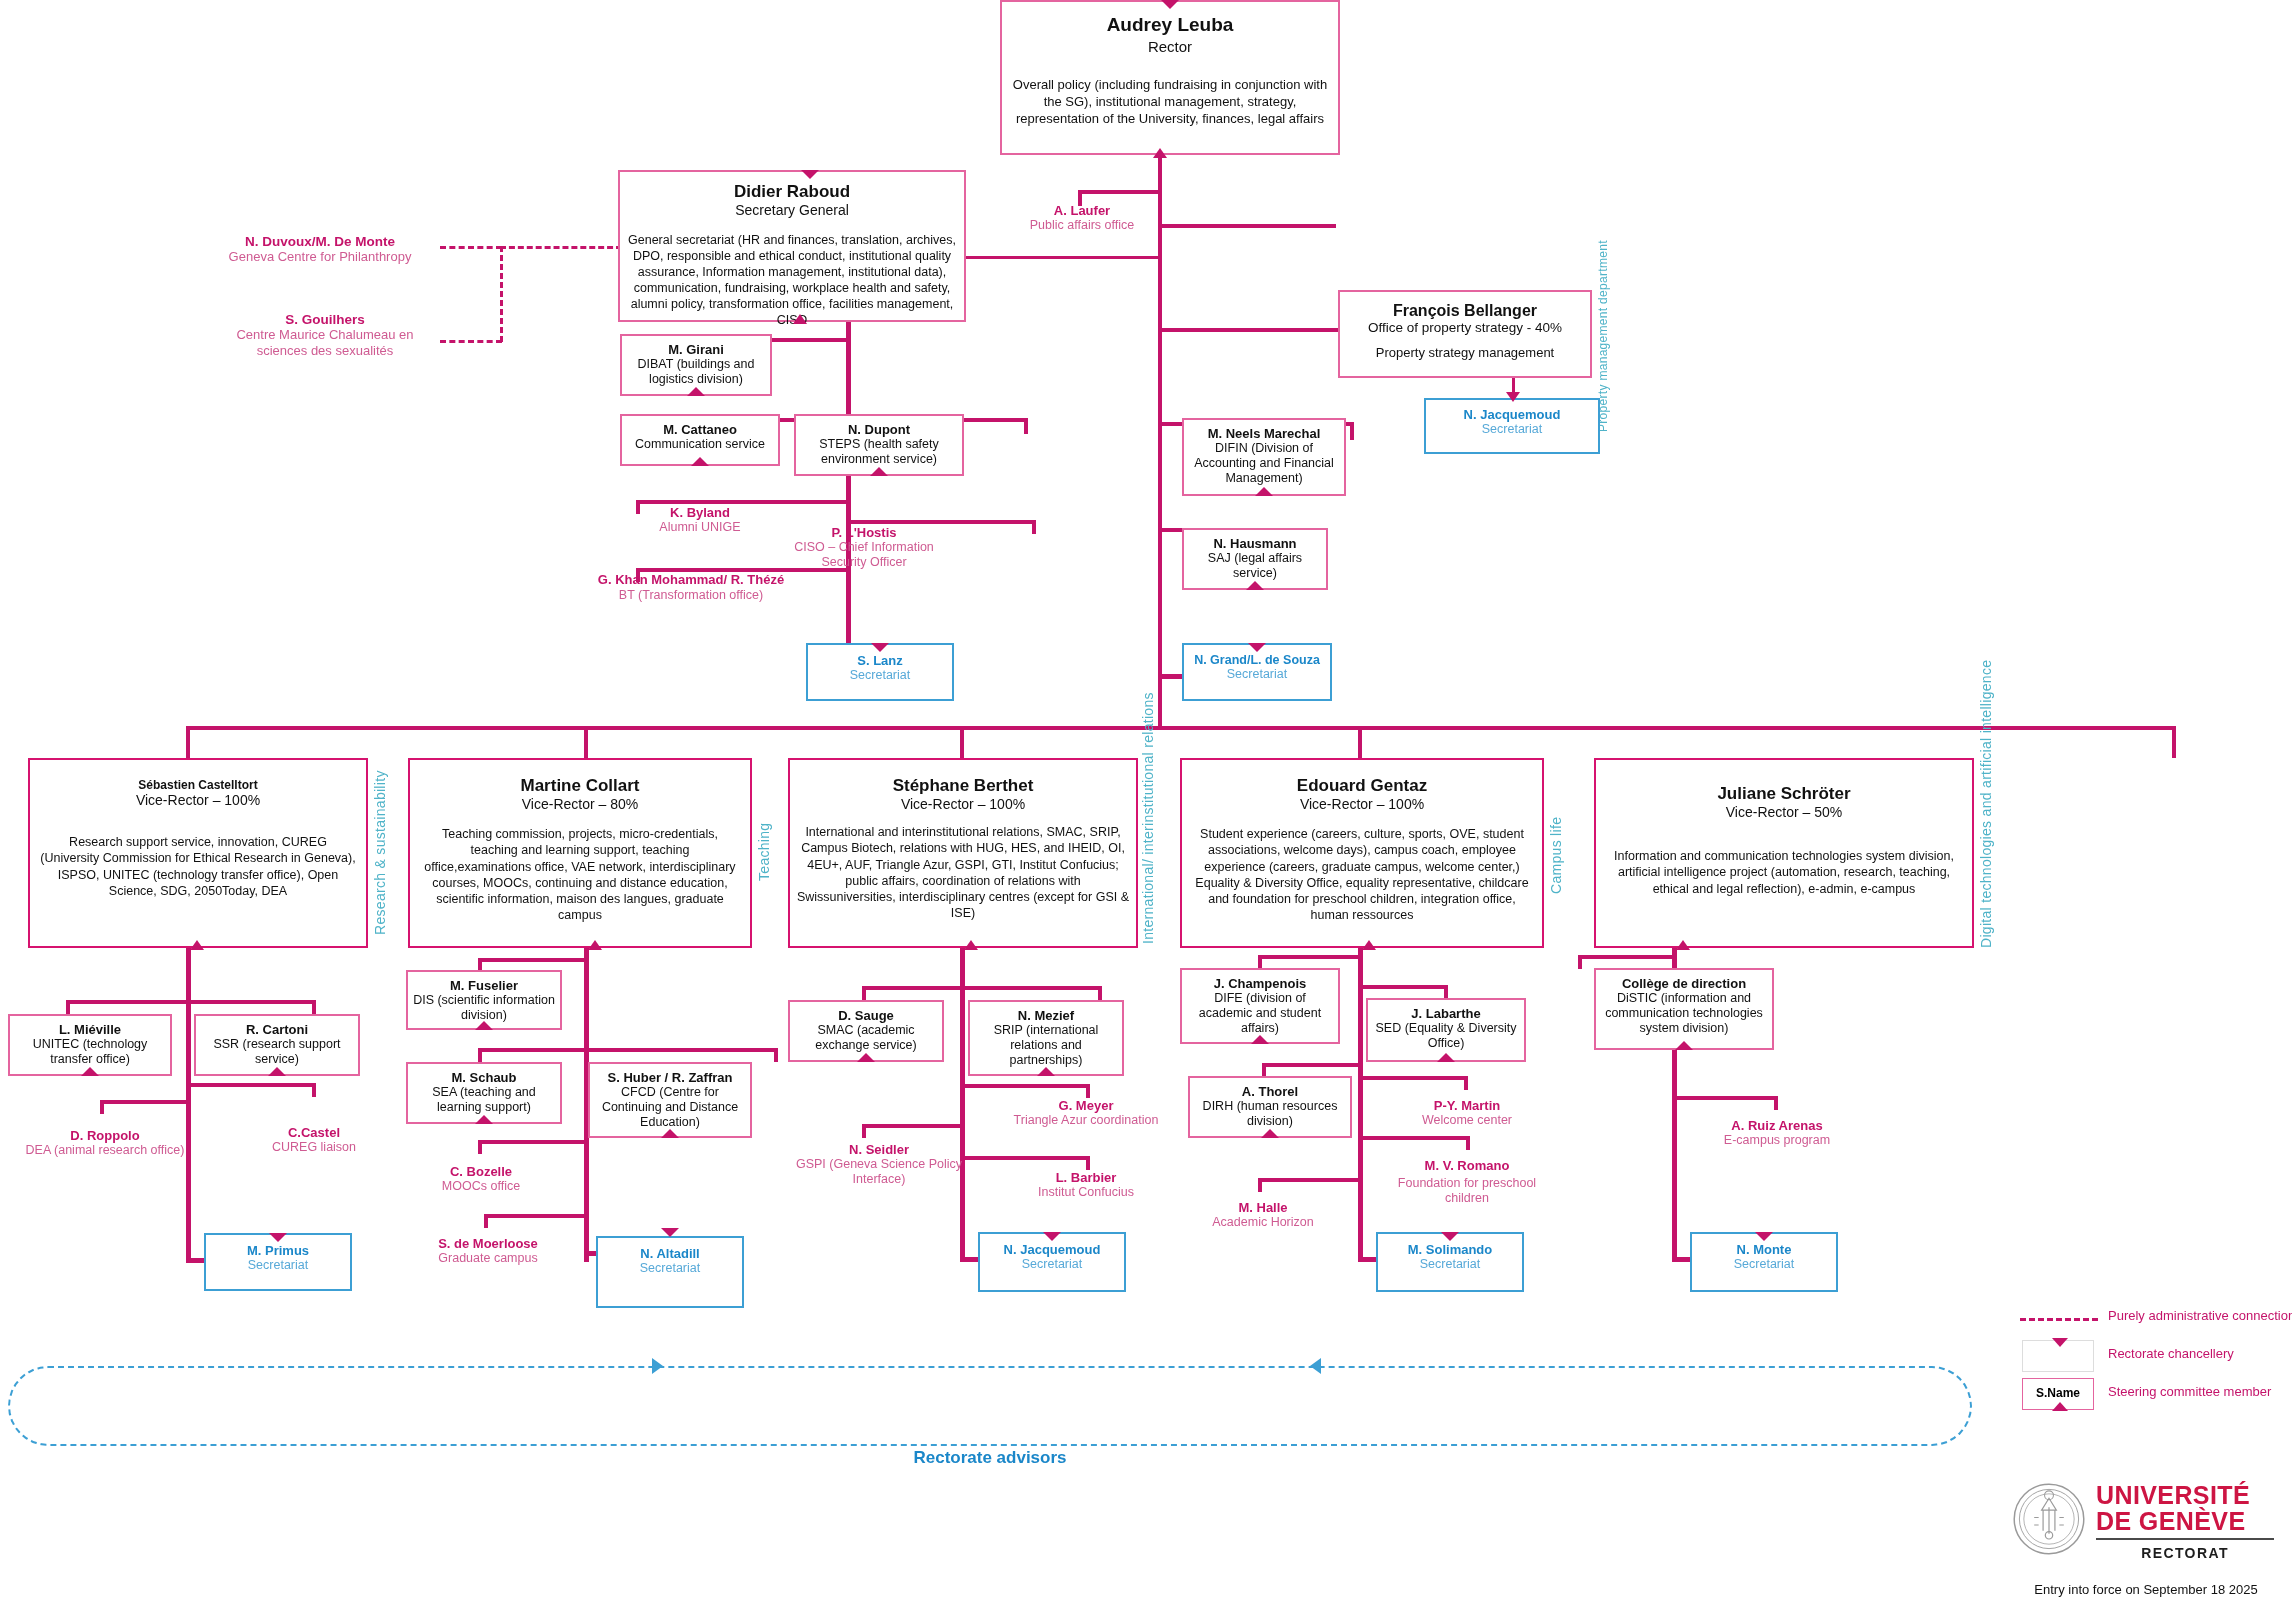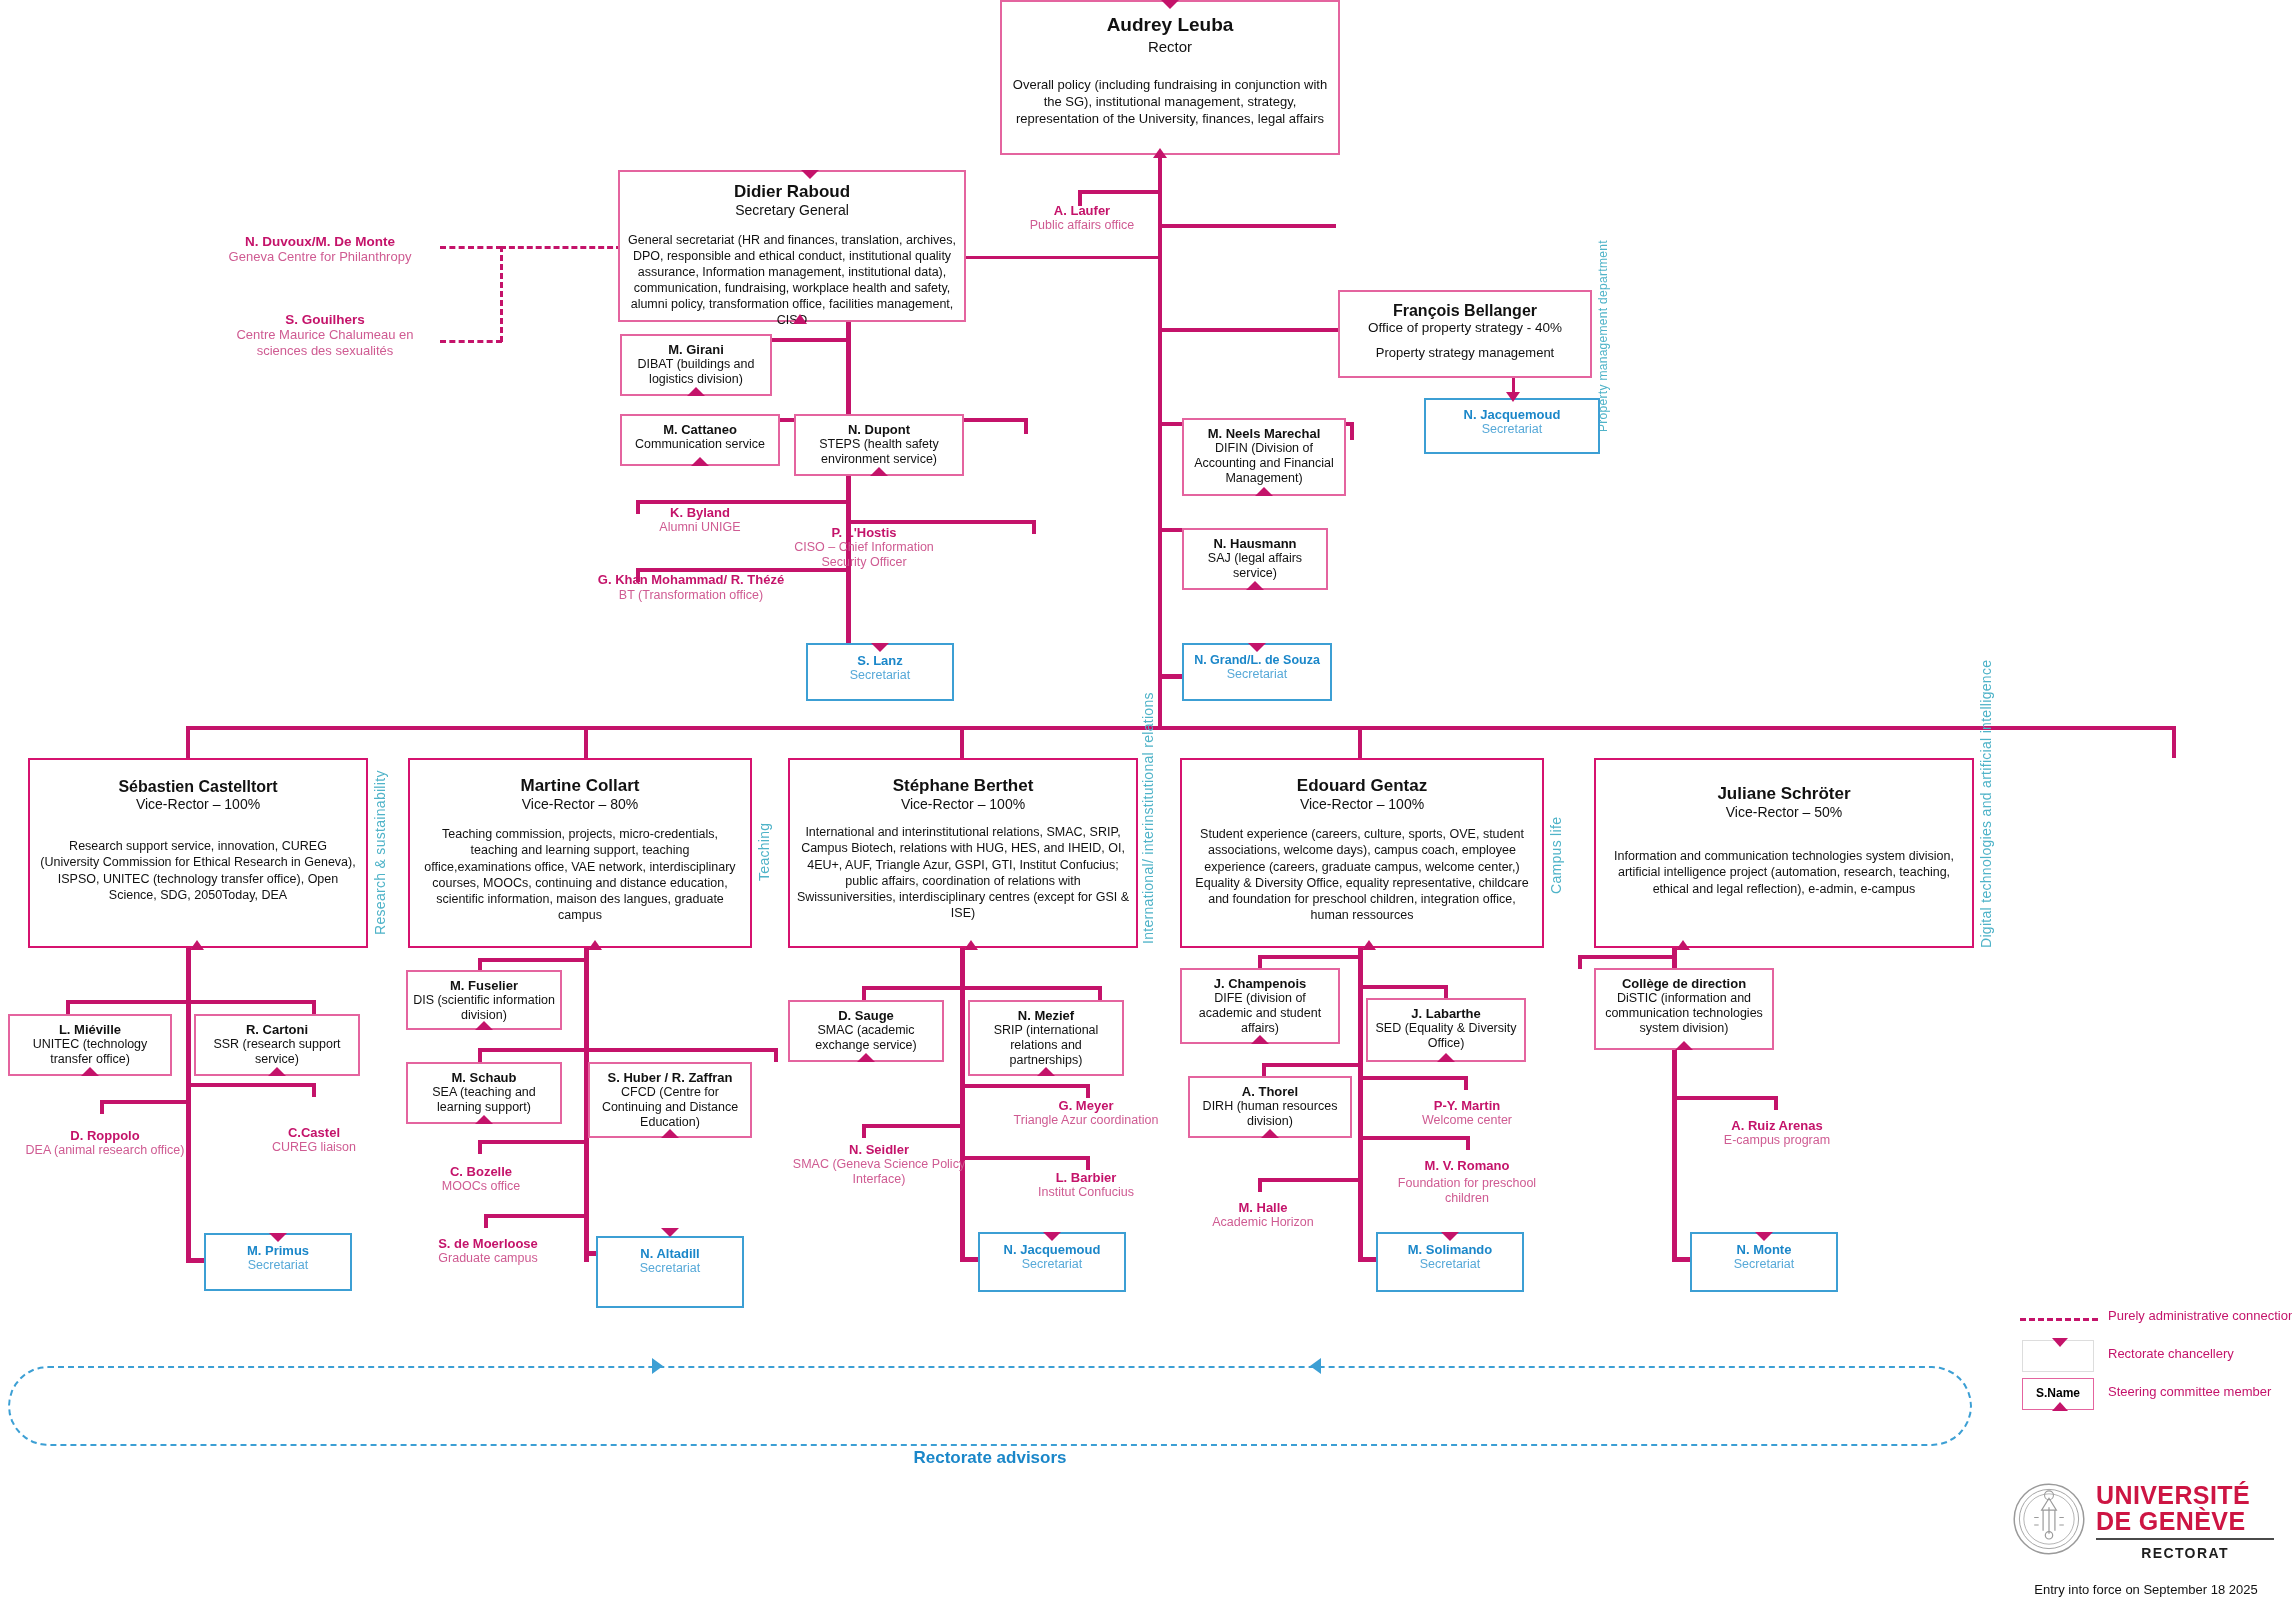--- a/index.html
+++ b/index.html
@@ -320,21 +320,21 @@
   </div>
   <div class="chev-up" style="left:1246px; top:581px;"></div>
 
   <div class="box blue" style="left:1182px; top:643px; width:150px; height:58px; padding:8px 2px;">
     <div class="nm" style="font-size:12.5px;">N. Grand/L. de Souza</div>
     <div class="rl" style="font-size:12.5px;">Secretariat</div>
   </div>
   <div class="chev-dn" style="left:1248px; top:643px;"></div>
 
   <div class="box pink" style="left:28px; top:758px; width:340px; height:190px; padding:18px 10px;">
-    <div class="nm" style="font-size:16px;">Sébastien Castelltort</div>
+    <div class="nm" style="font-size:12px;">Sébastien Castelltort</div>
     <div class="rl" style="font-size:14px;">Vice-Rector – 100%</div>
     <div class="desc" style="font-size:12.5px; margin-top:26px; line-height:1.3em;">Research support service, innovation, CUREG (University Commission for Ethical Research in Geneva), ISPSO, UNITEC (technology transfer office), Open Science, SDG, 2050Today, DEA</div>
   </div>
   <div class="arw-up" style="left:190px; top:940px;"></div>
   <div class="vlabel" style="left:372px; top:762px; height:182px; font-size:14px;">Research &amp; sustainability</div>
 
   <div class="box pinkl" style="left:8px; top:1014px; width:164px; height:62px; padding:6px 17px;">
     <div class="nm" style="font-size:13px;">L. Miéville</div>
     <div class="rl" style="font-size:12.5px; line-height:1.2em;">UNITEC (technology transfer office)</div>
   </div>
@@ -424,21 +424,21 @@
   </div>
   <div class="chev-up" style="left:1037px; top:1067px;"></div>
 
   <div class="mnode" style="left:1000px; top:1098px; width:172px;">
     <div class="nm" style="font-size:13px;">G. Meyer</div>
     <div class="rl" style="font-size:12.5px; line-height:1.22em;">Triangle Azur coordination</div>
   </div>
 
   <div class="mnode" style="left:790px; top:1142px; width:178px;">
     <div class="nm" style="font-size:13px;">N. Seidler</div>
-    <div class="rl" style="font-size:12.5px; line-height:1.22em;">SMAC (Geneva Science Policy Interface)</div>
+    <div class="rl" style="font-size:12.5px; line-height:1.22em;">GSPI (Geneva Science Policy Interface)</div>
   </div>
 
   <div class="mnode" style="left:1000px; top:1170px; width:172px;">
     <div class="nm" style="font-size:13px;">L. Barbier</div>
     <div class="rl" style="font-size:12.5px;">Institut Confucius</div>
   </div>
 
   <div class="box blue" style="left:978px; top:1232px; width:148px; height:60px; padding:8px 4px;">
     <div class="nm" style="font-size:13px;">N. Jacquemoud</div>
     <div class="rl" style="font-size:12.5px;">Secretariat</div>

